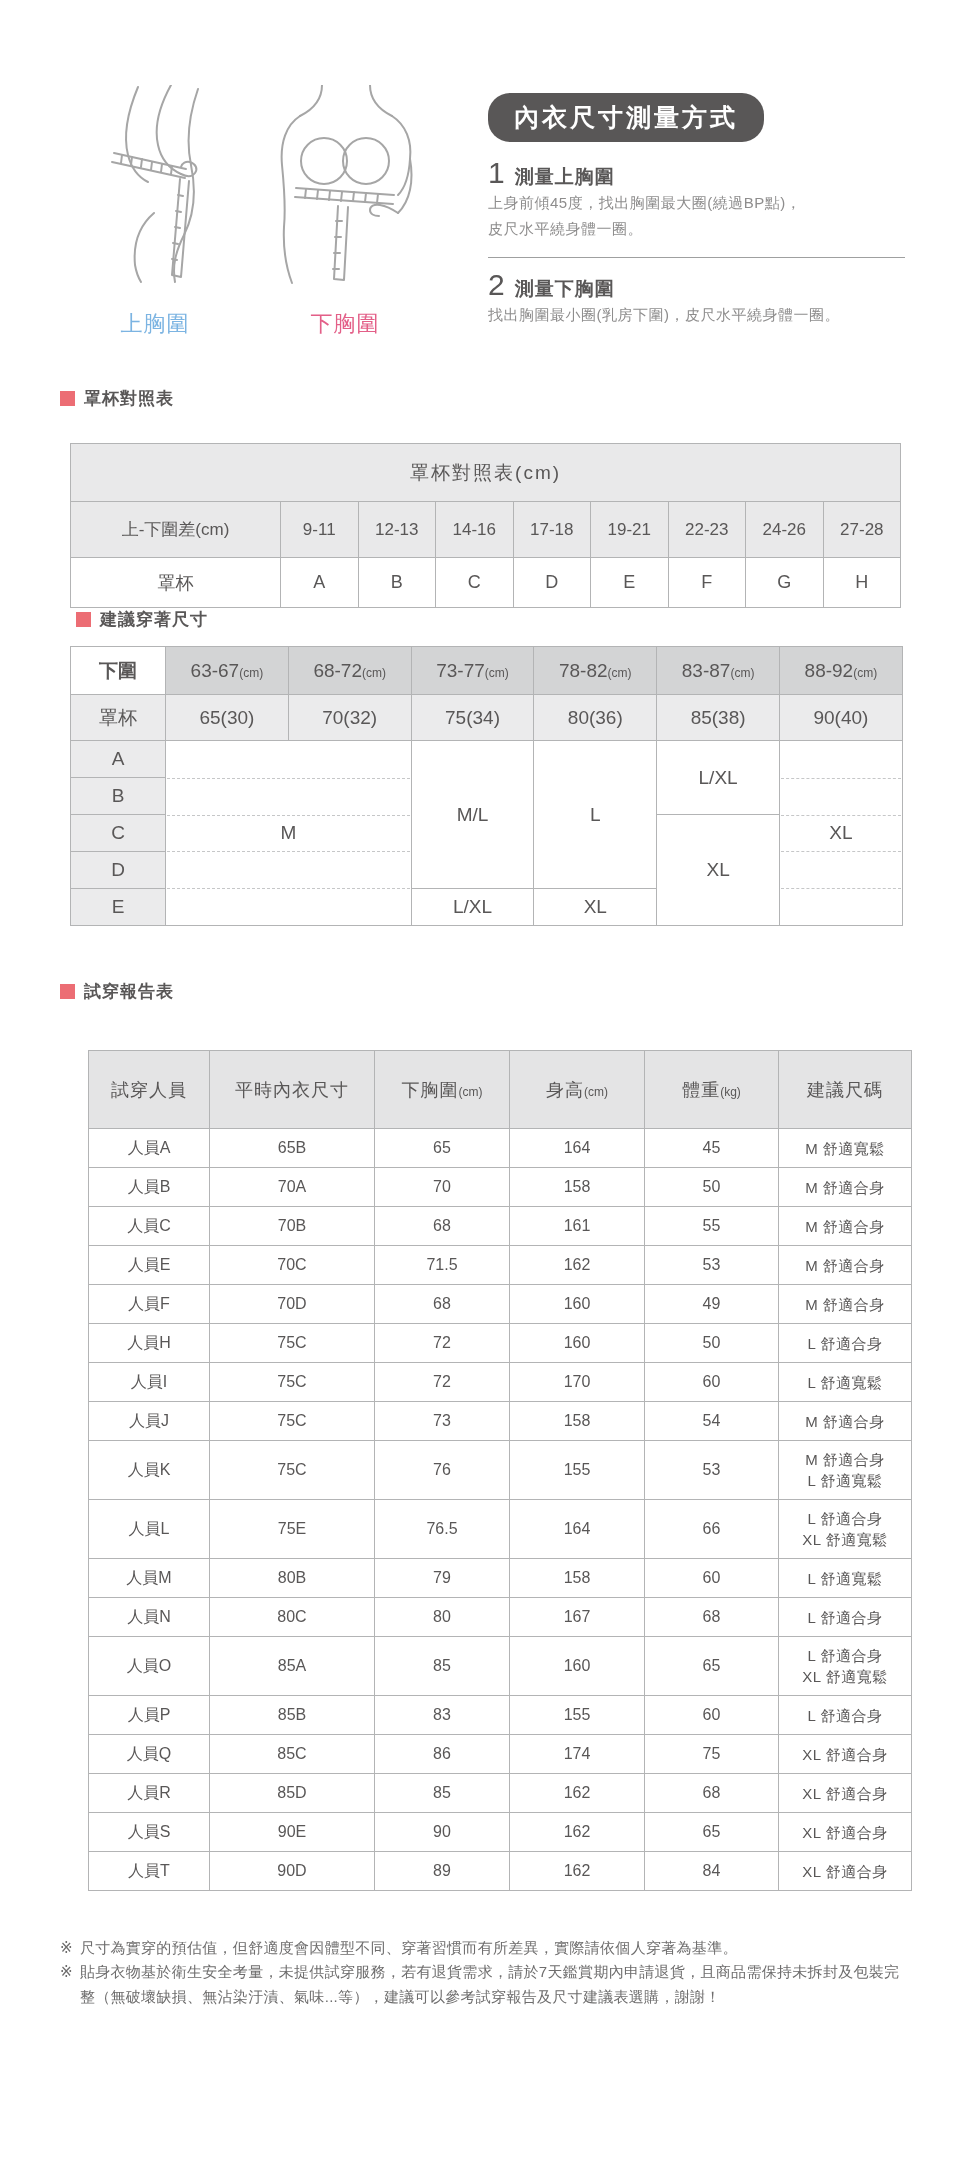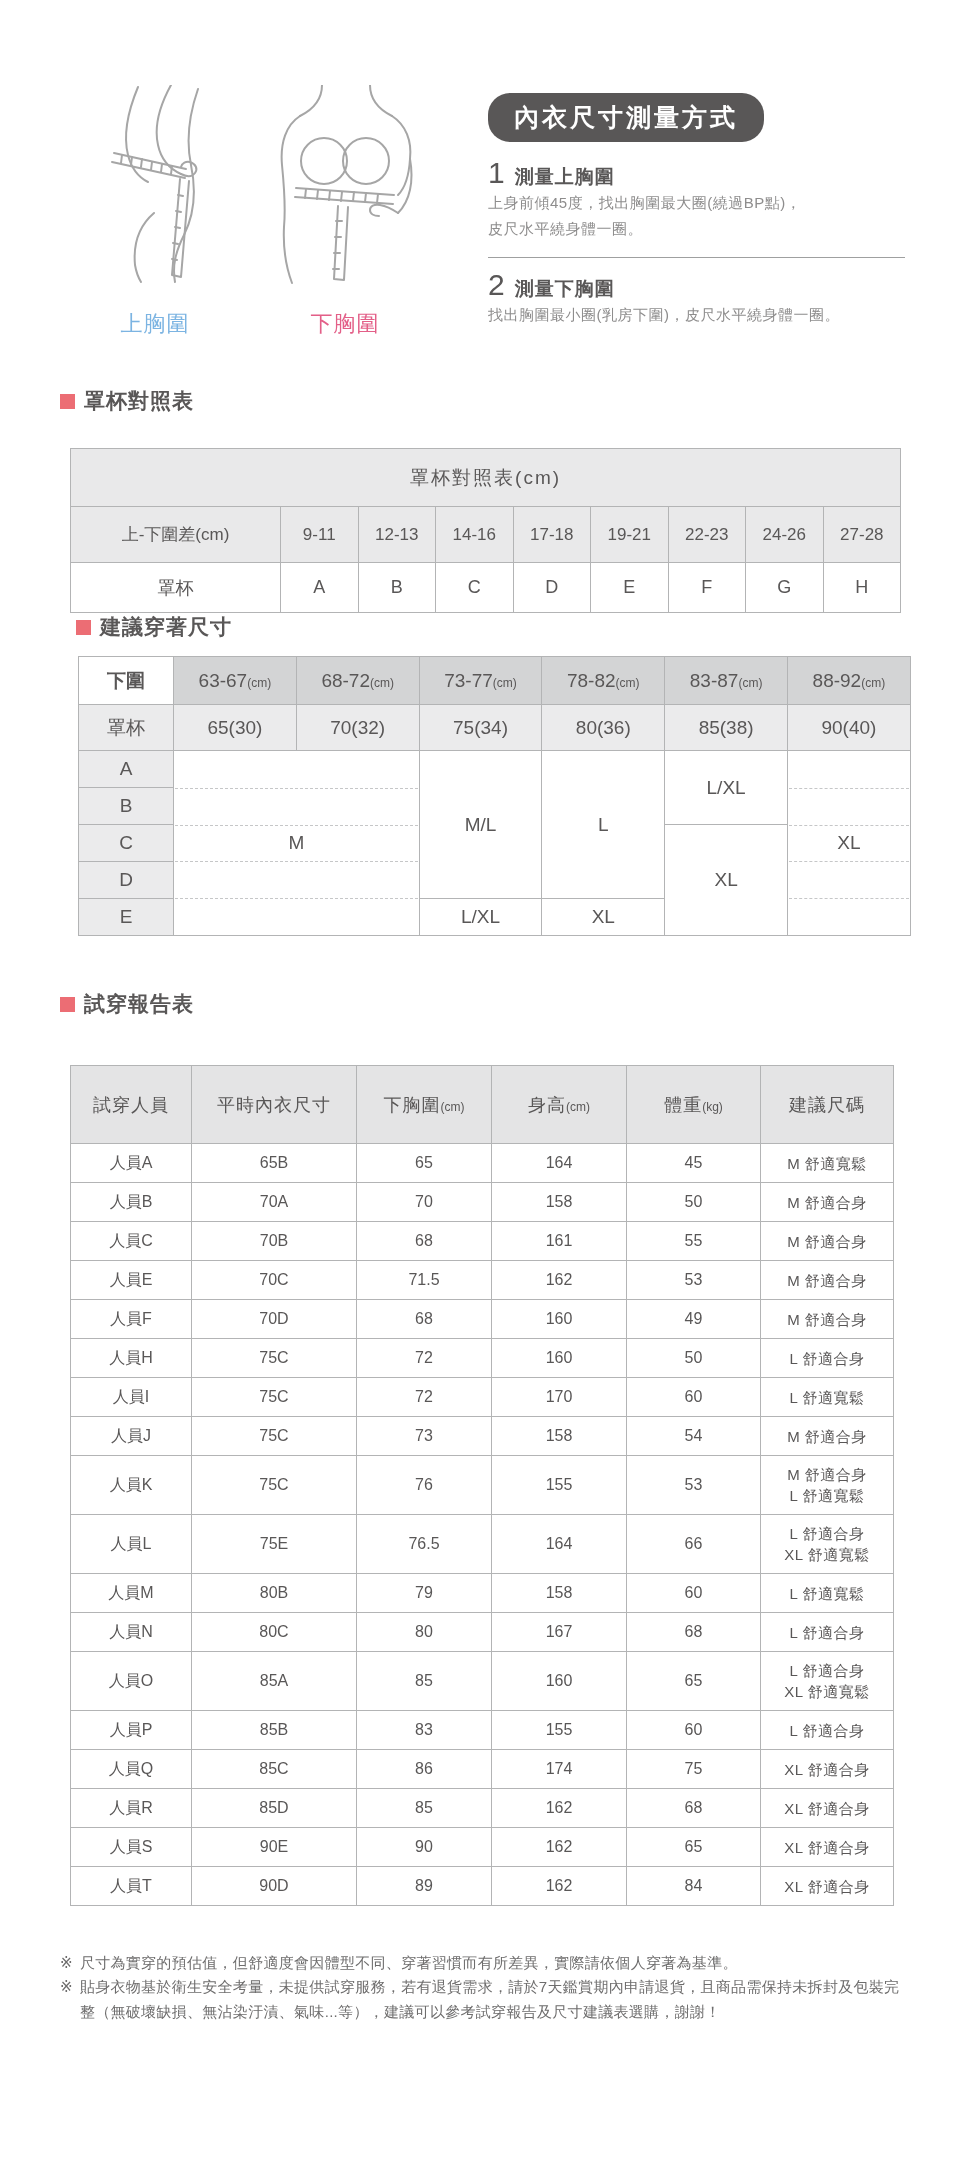--- a/index.html
+++ b/index.html
@@ -36,52 +36,52 @@
   .step-head{display:flex;align-items:baseline;}
   .step-num{font-size:30px;line-height:1;margin-right:10px;font-weight:normal;}
   .step-title{font-size:19px;font-weight:bold;letter-spacing:1px;}
   .step-desc{
     font-size:15px;color:var(--text-soft);line-height:1.75;
     white-space:pre-line;letter-spacing:.5px;
   }
   .step-divider{border:none;border-top:1px solid #9fa0a0;margin:14px 0 12px 0;}
 
   
-  .sec-title{display:flex;align-items:center;font-size:21px;font-weight:bold;letter-spacing:1px;}
+  .sec-title{display:flex;align-items:center;font-size:17px;font-weight:bold;letter-spacing:1px;}
   .red-sq{width:15px;height:15px;background:var(--accent-red);margin-right:9px;flex:none;}
   .sec1{margin-top:48px;}
   .sec2{padding-left:16px;}
   .sec3{margin-top:54px;}
 
   
   table{border-collapse:collapse;table-layout:fixed;}
   td,th{border:1px solid var(--border);text-align:center;vertical-align:middle;}
 
   
   .t1{width:830px;margin:33px 0 0 10px;}
   .t1 .cap td{background:var(--header-gray);height:58px;font-size:19px;letter-spacing:2px;}
   .t1 .r2 td{background:var(--header-gray);height:56px;font-size:17px;}
   .t1 .r3 td{background:#fff;height:50px;font-size:18px;}
   .t1 .lbl{font-size:18px;}
 
   
-  .t2{width:832px;margin:15px 0 0 18px;}
+  .t2{width:832px;margin:15px 0 0 10px;}
   .t2 td{font-size:19px;}
   .t2 .h1 td{height:48px;}
   .t2 .h2 td{height:46px;background:var(--light-gray);}
   .t2 .h1 .lbl{background:#fff;font-weight:bold;}
   .t2 .h1 .dark{background:var(--dark-gray);}
   .t2 tr.body{height:37px;}
   .t2 .rl{background:var(--light-gray);}
   .t2 .unit{font-size:12px;letter-spacing:0;}
   .t2 td.rel{position:relative;}
   .t2 .dl{position:absolute;left:1px;right:1px;border-top:1px dashed #c6c7c8;height:0;}
 
   
-  .t3{width:823px;margin:47px 0 0 10px;}
+  .t3{width:823px;margin:47px 0 0 28px;}
   .t3 th{background:var(--t3-header);height:78px;font-size:18px;font-weight:normal;letter-spacing:1px;}
   .t3 th .unit{font-size:12px;letter-spacing:0;}
   .t3 td{padding:8px 4px;font-size:16px;line-height:22px;background:#fff;}
   .t3 td.rec{white-space:pre-line;font-size:15px;line-height:21px;letter-spacing:.5px;}
 
   
   .notes{margin-top:45px;width:845px;}
   .note{display:flex;font-size:15px;line-height:1.62;color:#6e6d6d;letter-spacing:.3px;}
   .note .mark{flex:none;margin-right:7px;}
   svg .stroke{fill:none;stroke:#a6a6a6;stroke-width:2;stroke-linecap:round;stroke-linejoin:round;}

